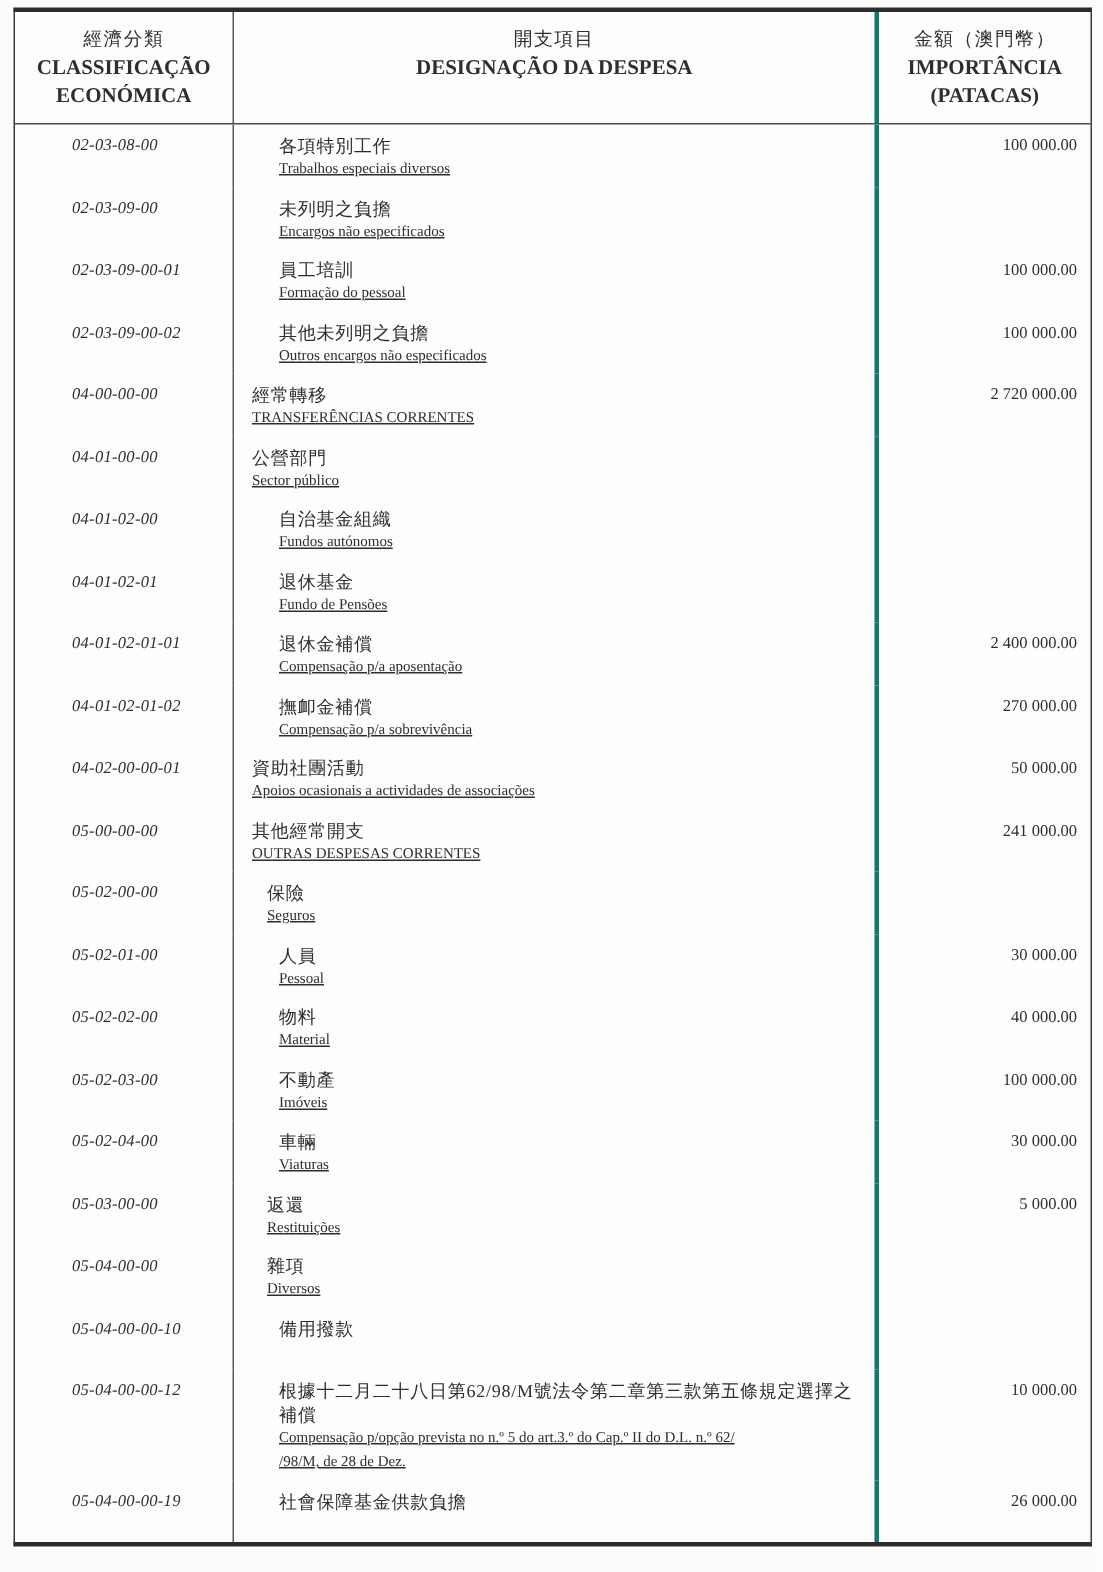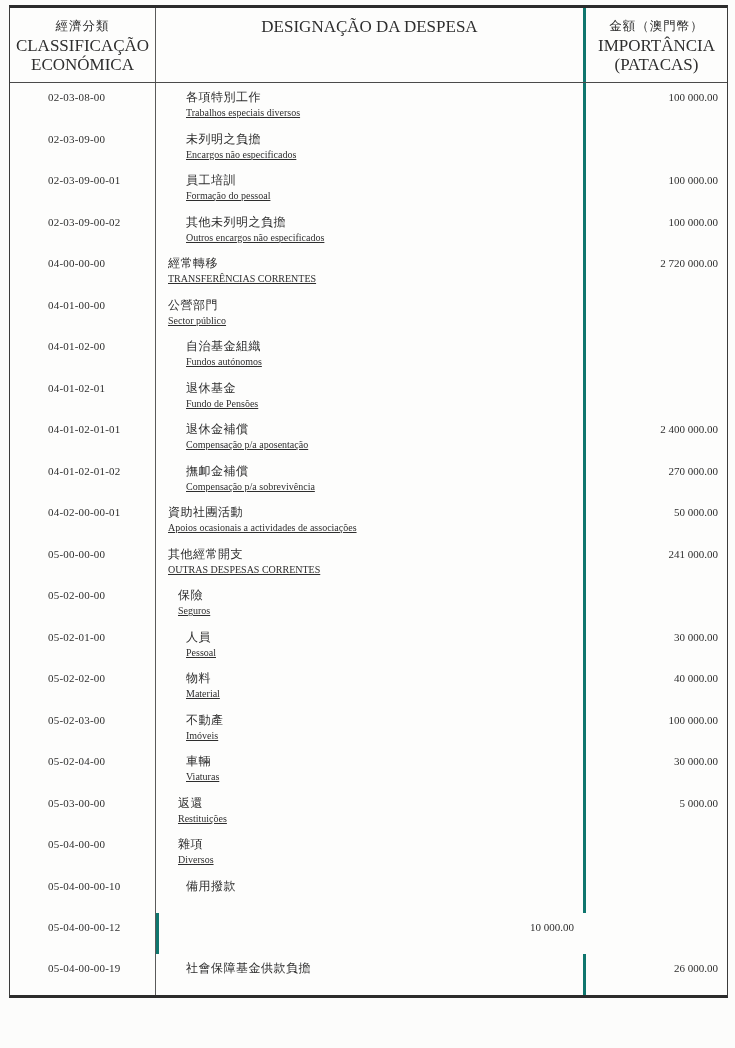--- a/index.html
+++ b/index.html
@@ -27,30 +27,31 @@
   }
   .col-code   { border-right:1px solid #5a5a5a; }
   .col-amount { border-left:3px solid #0f766e; }
   
   .thead {
     border-bottom:1px solid #4a4a4a;
     text-align:center;
   }
   .thead .cell { padding-top:9px; padding-bottom:8px; min-height:60px; }
   .h-zh { font-size:12.5px; line-height:19px; letter-spacing:1px; }
-  .h-pt { font-size:17px;  line-height:19px; }
+  .h-pt { font-size:14px;  line-height:19px;font-weight:bold; }
   
   .row .cell { padding-top:6px; padding-bottom:3px; }
   .row { min-height:41px; }
   .code-cell {
     padding-left:38px;
     font-size:11px;
     line-height:16px;
     letter-spacing:0.2px;
     white-space:nowrap;
+    font-style:italic;
   }
   .desc-cell { padding-left:12px; padding-right:6px; }
   .desc-cell.ind1 { padding-left:22px; }
   .desc-cell.ind2 { padding-left:30px; }
   .zh-line { font-size:12px;   line-height:16px; letter-spacing:0.5px; }
   .pt-line { font-size:10px; line-height:16.5px; white-space:pre-line;text-decoration:underline; }
   .amount-cell {
     text-align:right;
     padding-right:9px;
     font-size:11px;
@@ -64,20 +65,21 @@
 <div class="page">
   <div class="table">
 
     <div class="grid-row thead">
       <div class="cell col-code">
         <div class="h-zh">經濟分類</div>
         <div class="h-pt">CLASSIFICAÇÃO</div>
         <div class="h-pt">ECONÓMICA</div>
       </div>
       <div class="cell">
+        <div class="h-zh">開支項目</div>
         <div class="h-pt">DESIGNAÇÃO DA DESPESA</div>
       </div>
       <div class="cell col-amount">
         <div class="h-zh">金額（澳門幣）</div>
         <div class="h-pt">IMPORTÂNCIA</div>
         <div class="h-pt">(PATACAS)</div>
       </div>
     </div>
 
     <div id="rows">
@@ -256,20 +258,25 @@
   <div class="grid-row row">
     <div class="cell code-cell col-code">05-04-00-00-10</div>
     <div class="cell desc-cell ind2">
       <div class="zh-line">備用撥款</div>
     </div>
     <div class="cell amount-cell col-amount"></div>
   </div>
 
   <div class="grid-row row">
     <div class="cell code-cell col-code">05-04-00-00-12</div>
+    <div class="cell desc-cell ind2">
+      <div class="zh-line">根據十二月二十八日第62/98/M號法令第二章第三款第五條規定選擇之補償</div>
+      <div class="pt-line">Compensação p/opção prevista no n.º 5 do art.3.º do Cap.º II do D.L. n.º 62/
+/98/M, de 28 de Dez.</div>
+    </div>
     <div class="cell amount-cell col-amount">10 000.00</div>
   </div>
 
   <div class="grid-row row">
     <div class="cell code-cell col-code">05-04-00-00-19</div>
     <div class="cell desc-cell ind2">
       <div class="zh-line">社會保障基金供款負擔</div>
 
     </div>
     <div class="cell amount-cell col-amount">26 000.00</div>

